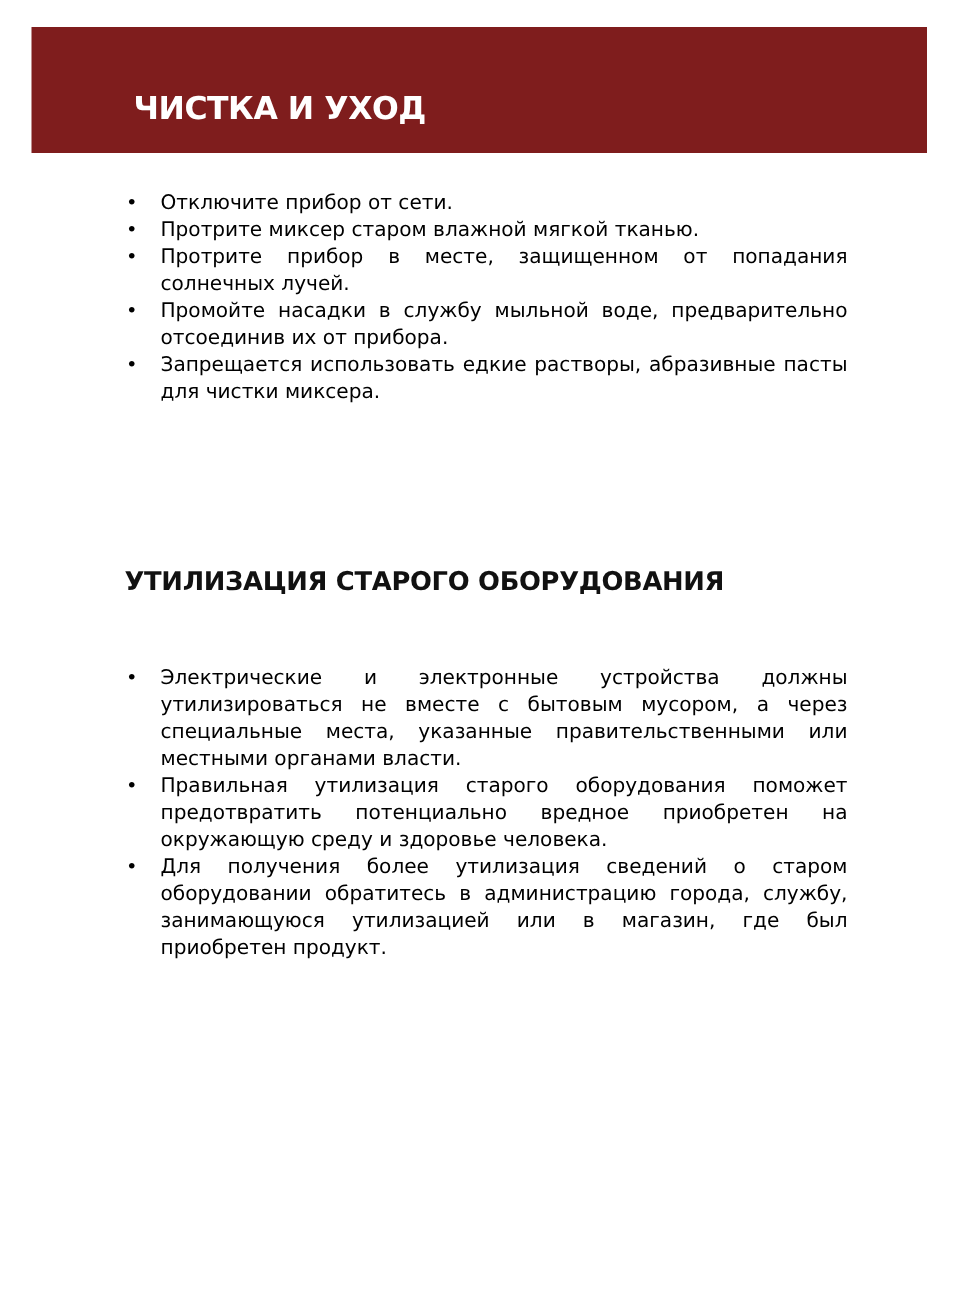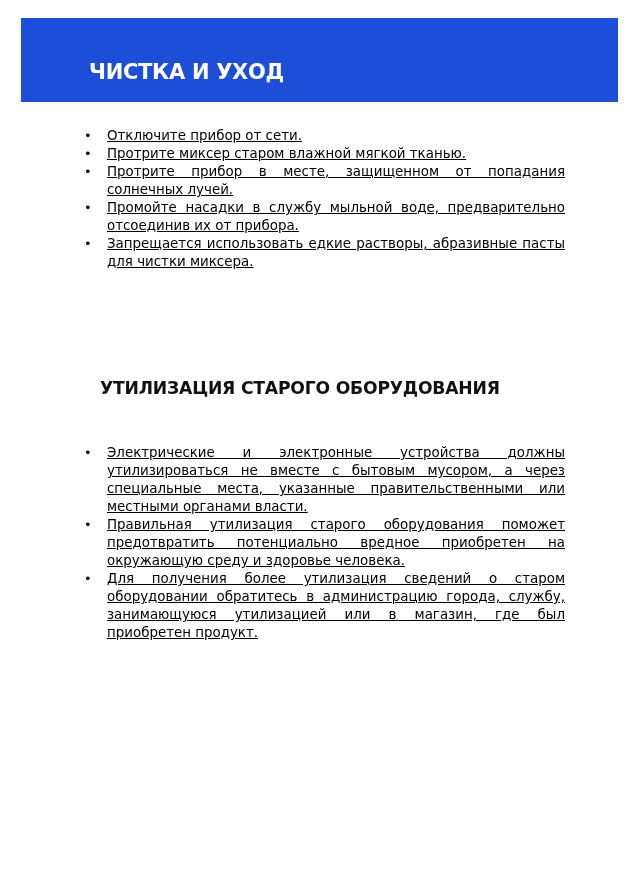--- a/index.html
+++ b/index.html
@@ -1,29 +1,29 @@
 <!DOCTYPE html>
 <html><head>
 <meta charset="utf-8">
 <style>
   html, body { margin: 0; padding: 0; background: #ffffff; }
   body { width: 637px; height: 875px; position: relative; overflow: hidden;
          font-family: "DejaVu Sans", sans-serif; color: #000; }
   .header-bar { position: absolute; left: 21px; top: 18px; width: 597px; height: 84px;
-                background: #1d4ed8; }
+                background: #7f1d1d; }
   .header-title { position: absolute; left: 68px; top: 42px; font-weight: bold;
                   font-size: 21px; color: #ffffff; letter-spacing: -0.3px; margin: 0; }
   .list { position: absolute; left: 84px; width: 481px; margin: 0; padding: 0; list-style: none; }
   .list li { position: relative; padding-left: 23px; font-size: 13.4px; line-height: 18px;
              text-align: justify; }
   .list li .bullet { position: absolute; left: 0; top: 0; font-size: 13px; }
-  .list li .txt { display: block; text-decoration: underline; }
+  .list li .txt { display: block; }
   .list1 { top: 127px; }
   .list2 { top: 444px; }
-  .section-title { position: absolute; left: 100px; top: 378px; margin: 0; font-weight: bold;
+  .section-title { position: absolute; left: 83px; top: 378px; margin: 0; font-weight: bold;
                    font-size: 17.2px; letter-spacing: -0.2px; color: #111; }
 </style>
 </head>
 <body>
 
 <div class="header-bar">
   <h1 class="header-title">ЧИСТКА И УХОД</h1>
 </div>
 
 <ul class="list list1">

